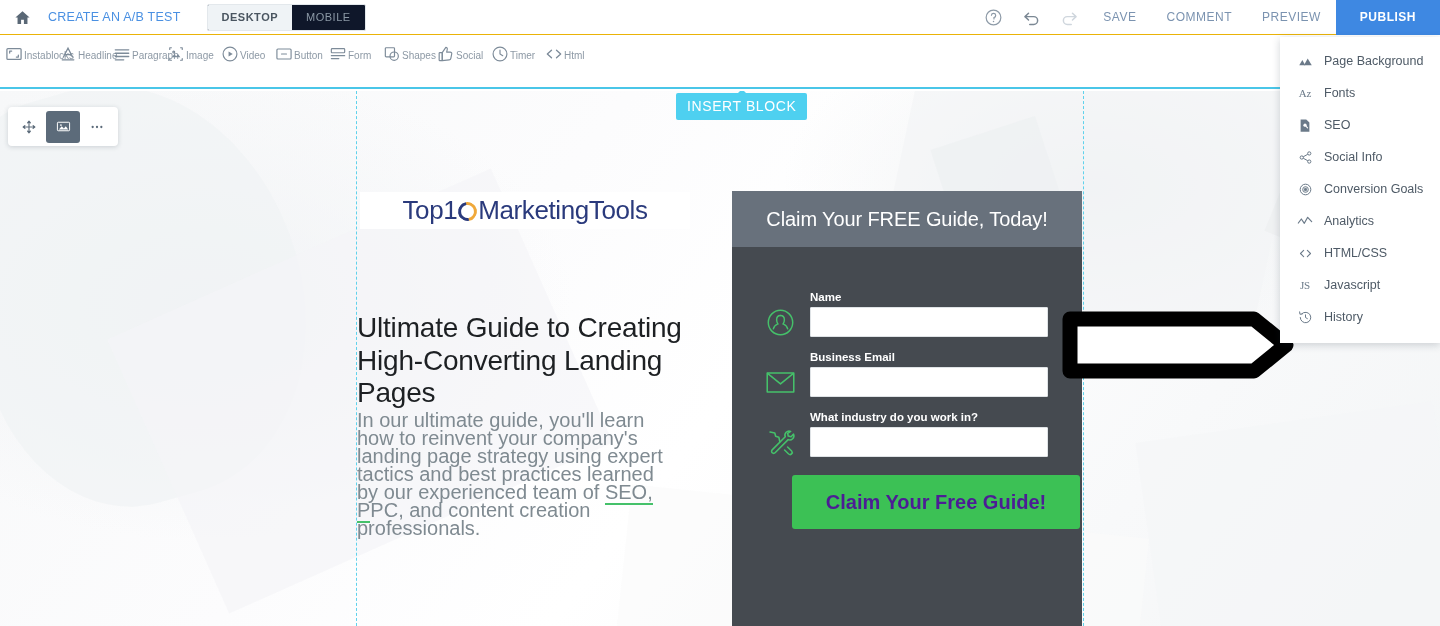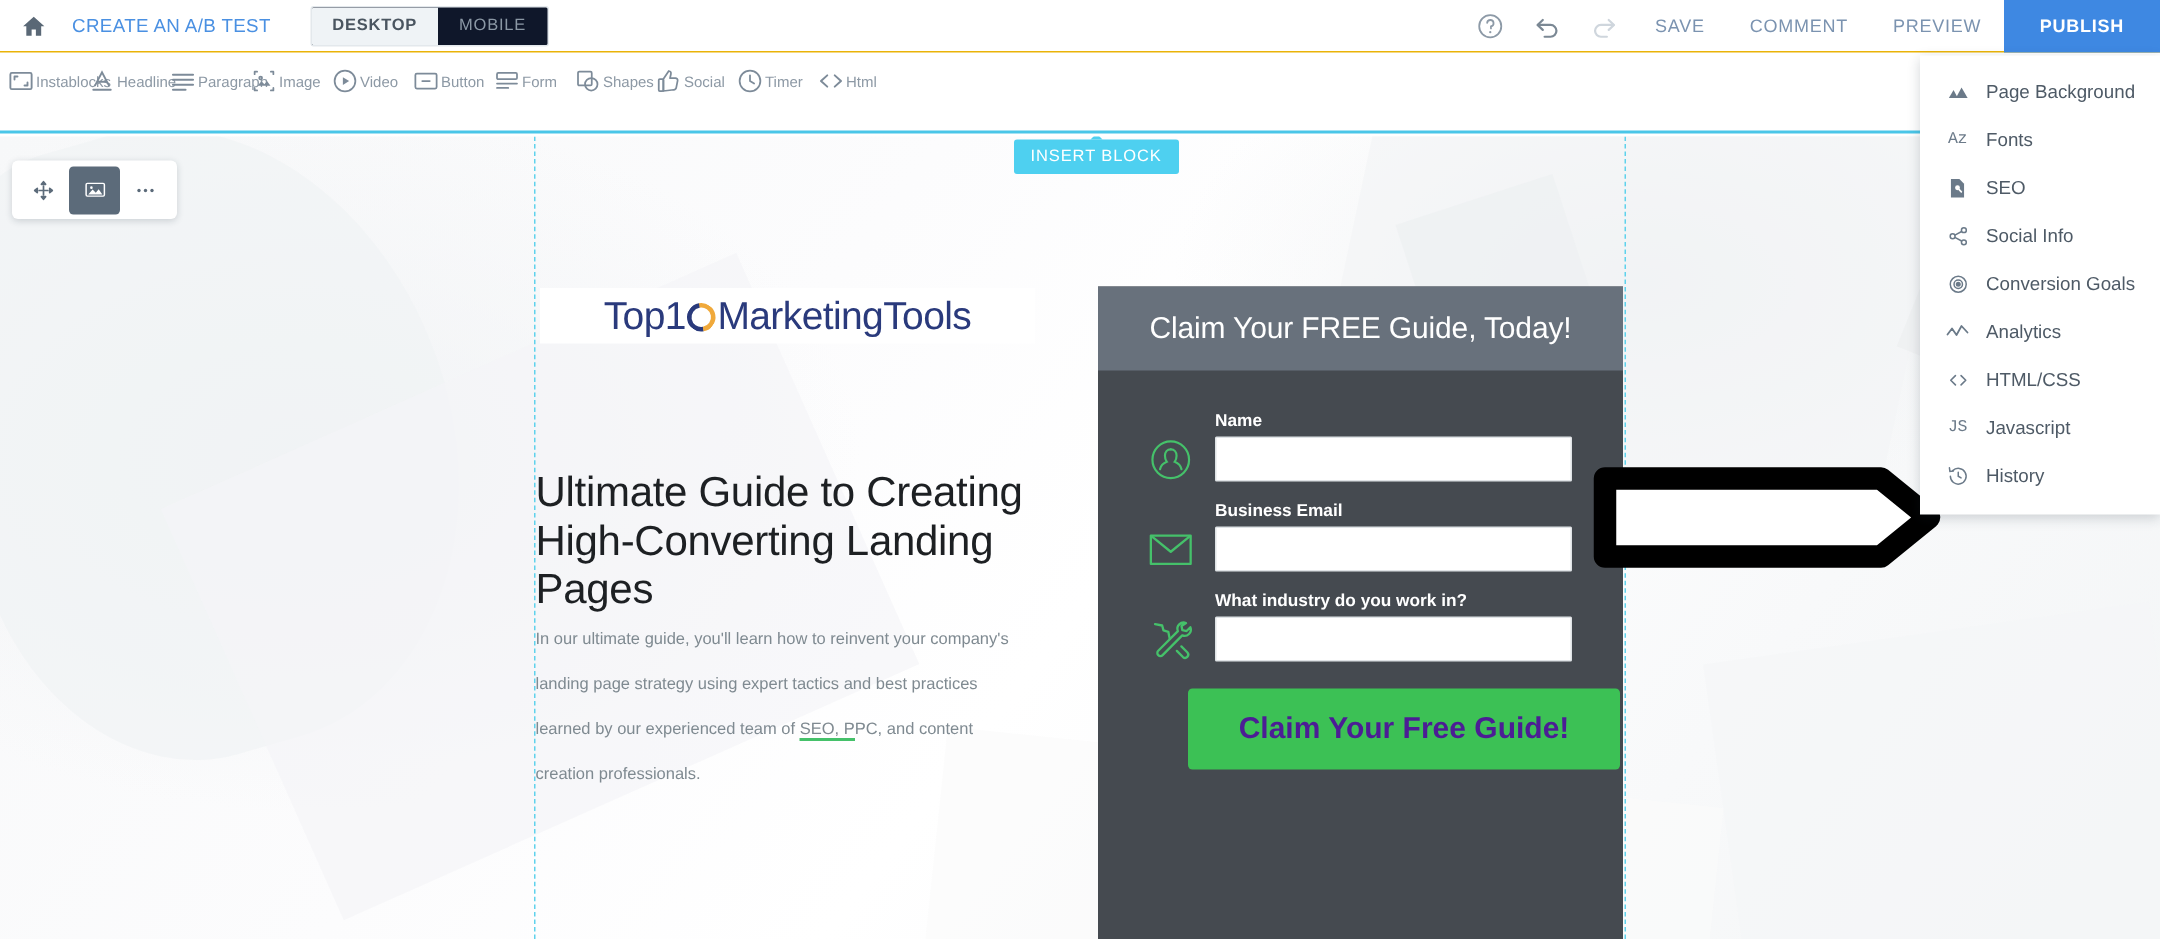--- a/index.html
+++ b/index.html
@@ -101,21 +101,21 @@
   }
   .blocktb .bt {
     width: 34px; height: 32px; display:flex; align-items:center;
     justify-content:center; cursor:pointer; color:#5c6b7a; border-radius:3px;
   }
   .blocktb .bt.sel { background:#5c6b7a; color:#fff; }
 
   
   .insertblock {
     position:absolute; left: 676px; top: 2px;
-    background:#4ed0f0; color:#ffffff; font-size:11px; letter-spacing:.6px;
+    background:#4ed0f0; color:#ffffff; font-size:14px; letter-spacing:.6px;
     padding: 5px 11px 6px; border-radius: 2px; cursor:pointer; z-index:26;
     font-weight:400;
   }
   .insertblock::before{
     content:""; position:absolute; left:50%; top:-4px; margin-left:-4px;
     border-left:4px solid transparent; border-right:4px solid transparent;
     border-bottom:4px solid #4ed0f0;
   }
 
   
@@ -134,35 +134,35 @@
   }
 
   
   .headline {
     position:absolute; left: 357px; top: 221px; width: 340px;
     font-size: 28px; line-height: 32.5px; color: #1d2023; font-weight: 400;
     letter-spacing: -.2px;
   }
   .bodytext {
     position:absolute; left: 357px; top: 320px; width: 322px;
-    font-size: 11px; line-height: 30px; color: #7f8a91;
+    font-size: 20px; line-height: 18px; color: #7f8a91;
   }
   .spell { border-bottom: 2px solid #45c16a; }
 
   
   .formcard {
     position:absolute; left: 732px; top: 100px; width: 350px; height: 473px;
     background:#454a50; z-index: 14;
   }
   .form-hd {
     height: 56px; background:#68717c; display:flex; align-items:center;
     justify-content:center;
   }
   .form-hd .t { color:#ffffff; font-size:20px; font-weight:400; letter-spacing:-.1px; }
-  .form-body { padding: 28px 32px 0 28px; position:relative; }
+  .form-body { padding: 44px 32px 0 28px; position:relative; }
   .field { position:relative; margin-bottom: 14px; padding-left: 50px; }
   .field .flbl { color:#ffffff; font-size:11.5px; font-weight:700; margin-bottom:4px; }
   .field .fin {
     width: 238px; height: 30px; background:#ffffff; border: 1px solid #dfe3e6;
     border-radius: 1px;
   }
   .field .fico {
     position:absolute; left: 0px; top: 14px; width: 40px; height: 34px;
     display:flex; align-items:center; justify-content:center; color:#45c16a;
   }
@@ -183,21 +183,21 @@
   }
   .menu-item {
     height: 32px; display:flex; align-items:center; padding-left: 14px;
     cursor:pointer;
   }
   .menu-item .mi {
     width: 22px; display:flex; align-items:center; justify-content:center;
     color:#6b7a89; flex: 0 0 22px;
   }
   .menu-item .ml { font-size: 12.5px; color:#4e5a66; margin-left: 8px; }
-  .mono { font-family:Liberation Mono, monospace; font-size:11px; letter-spacing:-.2px; }
+  .mono { font-family:Liberation Serif, serif; font-size:11px; letter-spacing:-.2px; }
 </style>
 </head>
 <body>
 
 <div class="topbar">
   <div class="home-icon">
     <svg width="17" height="17" viewBox="0 0 24 24" fill="#5a6876">
       <path d="M12 3L2 12h3v9h5v-6h4v6h5v-9h3z"></path>
     </svg>
   </div>

